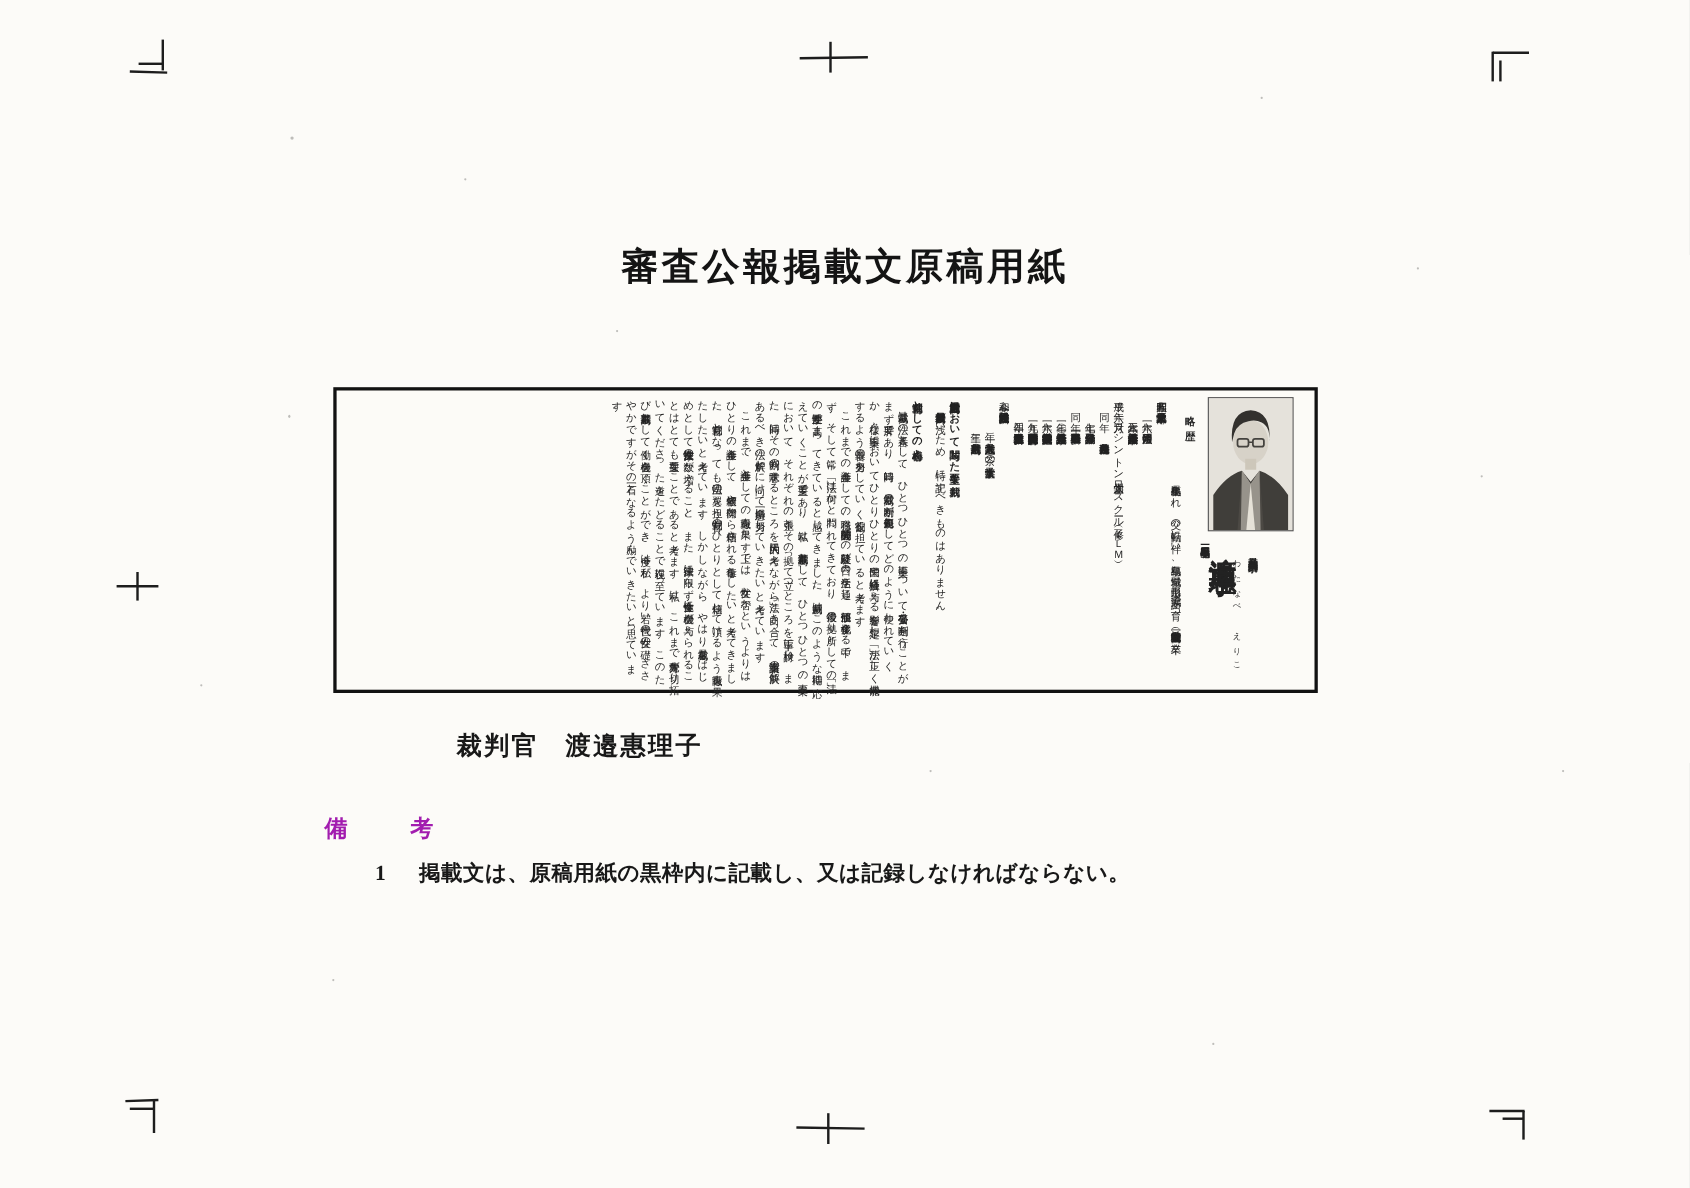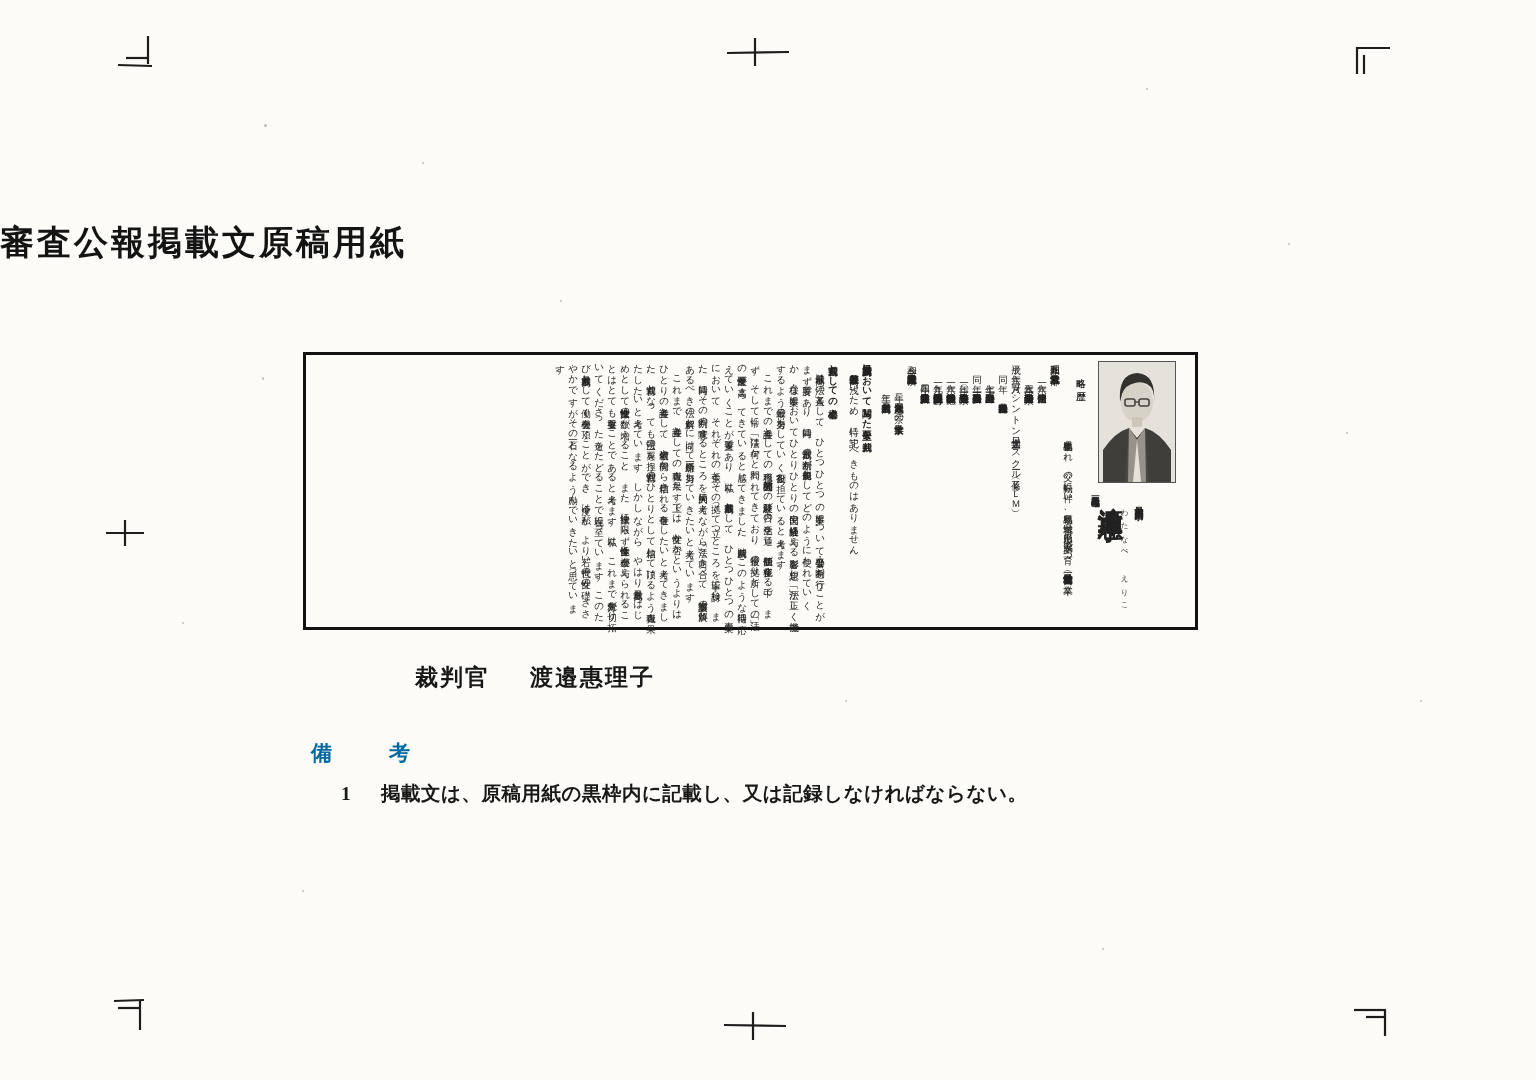--- a/index.html
+++ b/index.html
@@ -5,21 +5,21 @@
   html,body{margin:0;padding:0;background:#e9e9e7;}
   .page{
     position:relative; width:1536px; height:1080px;
     background:#fcfbf8; overflow:hidden;
     font-family:"Liberation Serif","DejaVu Serif",serif;
     color:#1c1c1c;
   }
   
   .doc-title{
     position:absolute; left:0; top:220px; width:1536px;
-    text-align:left; font-size:34px; font-weight:700; letter-spacing:3px;
+    text-align:center; font-size:34px; font-weight:700; letter-spacing:3px;
     color:#141414;
   }
   .reception{position:absolute; top:309px; left:922px; width:300px; height:28px;
     font-size:20px; font-weight:700; color:#191919;}
   .reception span{position:absolute; top:0;}
   .rc-label{left:0;}
   .rc-year{left:136px;}
   .rc-month{left:201px;}
   .rc-day{left:266px;}
 
@@ -55,22 +55,22 @@
 
   
   .cases{margin-left:8px;}
   .attitude{margin-left:2px;}
   .sec-head{height:100%; font-weight:700;}
   .para{height:100%; box-sizing:border-box;}
   .cases .para{margin-left:2px;}
 
   
   .signature{position:absolute; left:415px; top:662px; font-size:23px; font-weight:700; letter-spacing:2px; color:#181818;}
-  .signature .sig-role{margin-right:40px;}
-  .remarks-head{position:absolute; left:311px; top:739px; font-size:21px; font-weight:700; letter-spacing:18px; color:#0369a1;}
+  .signature .sig-role{margin-right:24px;}
+  .remarks-head{position:absolute; left:295px; top:739px; font-size:21px; font-weight:700; letter-spacing:18px; color:#a21caf;}
   .remark{position:absolute; left:341px; font-size:19.5px; font-weight:700; color:#181818; letter-spacing:0.5px;}
   .remark .rnum{display:inline-block; width:40px;}
   .remark1{top:780px;}
   .remark2{top:818px;}
 
   
   .mark{position:absolute;}
   .mark svg{display:block; overflow:visible;}
   .mark line{stroke:#1d1d1d; stroke-width:2.2;}
 

